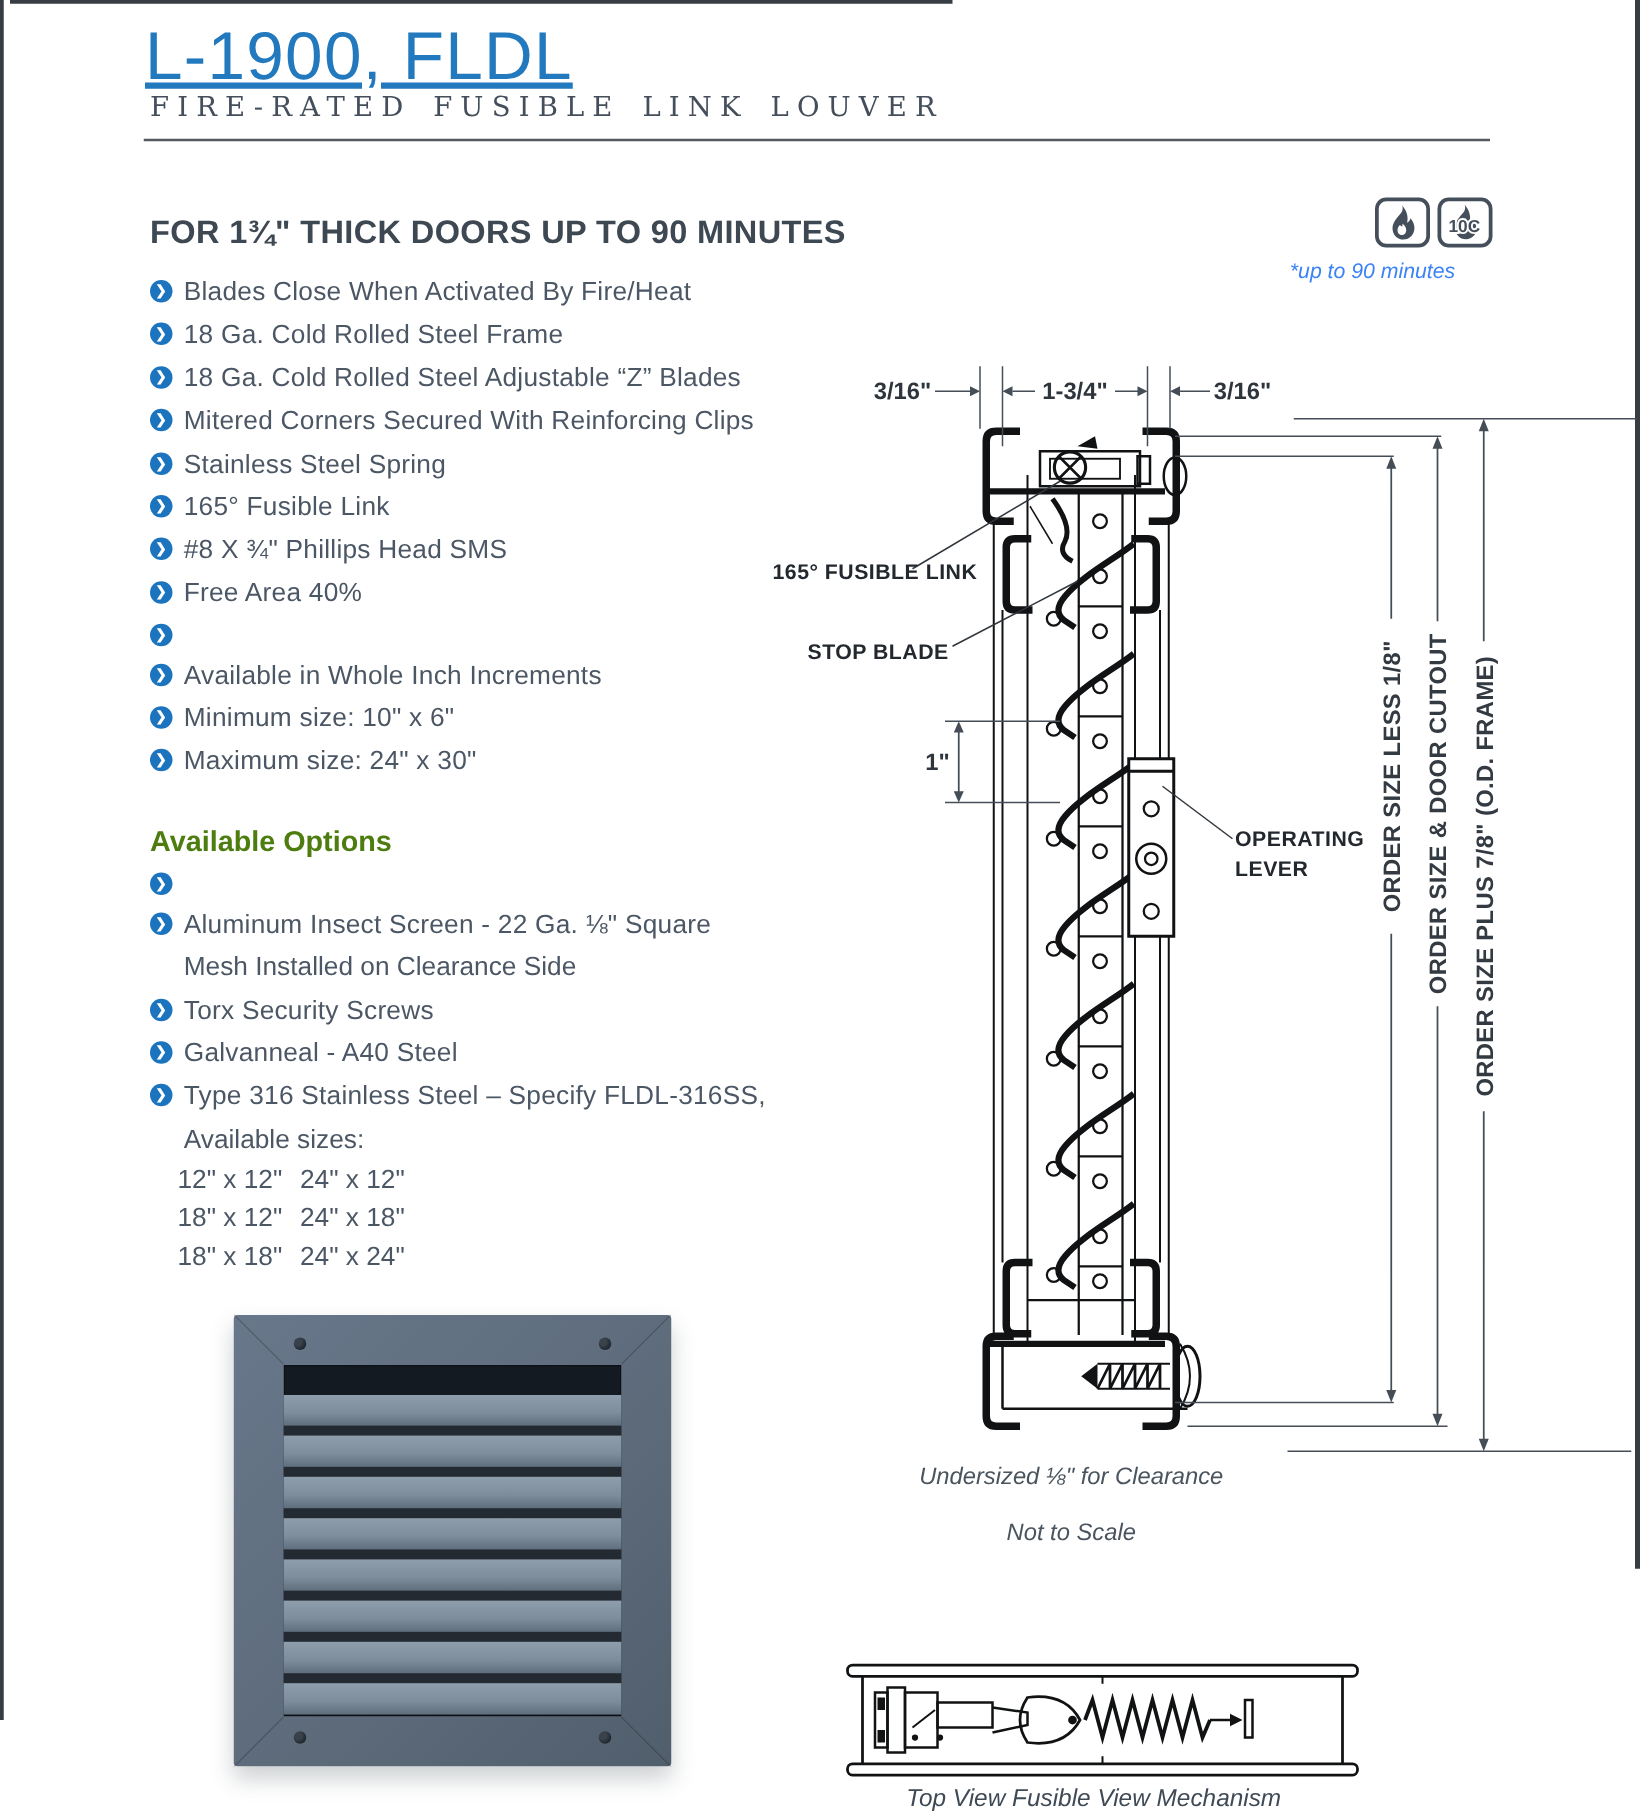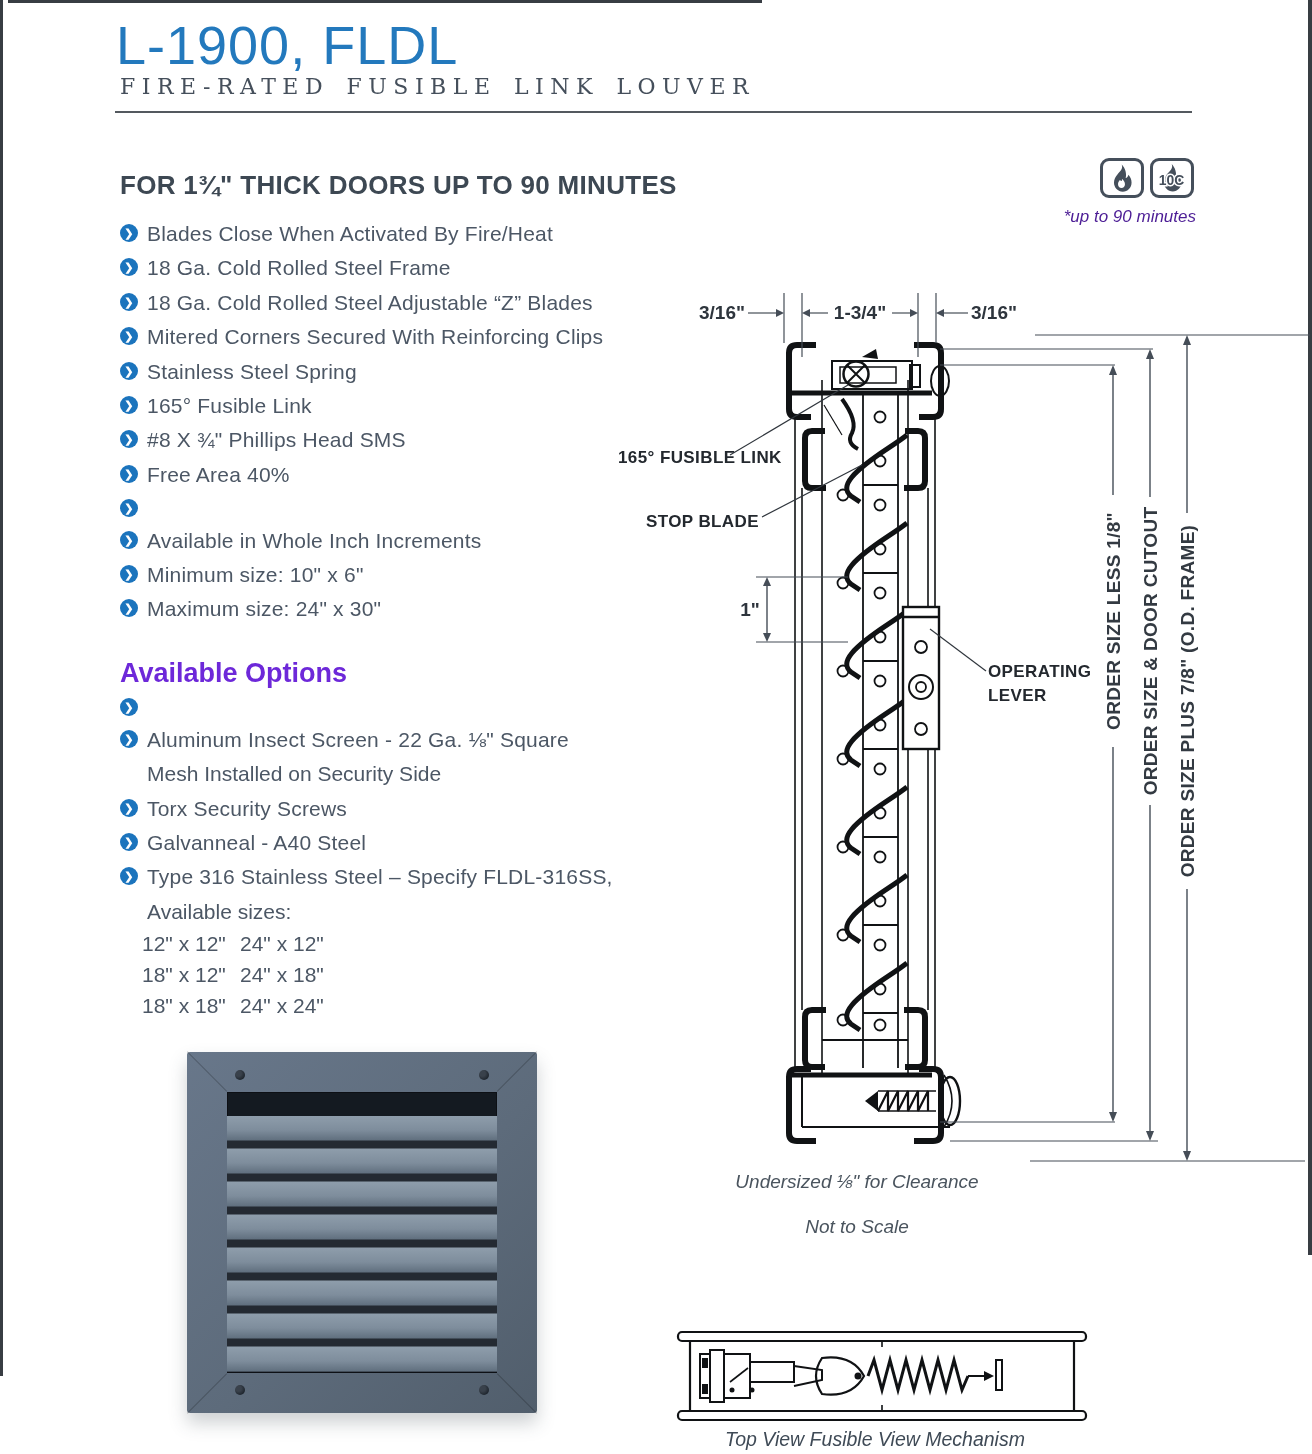--- a/index.html
+++ b/index.html
@@ -1,34 +1,34 @@
 <!DOCTYPE html>
 <html><head>
 <meta charset="utf-8">
 <style>
   html,body{margin:0;padding:0;background:#ffffff;}
   #page{position:relative;width:1312px;height:1454px;background:#fff;overflow:hidden;
         font-family:"Liberation Sans", sans-serif;}
   .abs{position:absolute;}
   
-  .product-code{left:116px;top:14px;font-size:54px;font-weight:300;color:#2379bd;letter-spacing:1px;}
+  .product-code{left:116px;top:14px;font-size:54px;font-weight:300;color:#2379bd;letter-spacing:1px;text-decoration:underline;}
   .product-name{left:120px;top:74px;font-size:22px;font-weight:400;letter-spacing:6.5px;word-spacing:4px;
                 color:#454f5b;font-family:"DejaVu Serif", serif;}
   .header-rule{left:115px;top:111px;width:1077px;height:2px;background:#54595f;}
   .main-heading{left:120px;top:170px;font-size:26px;font-weight:800;color:#3d4853;letter-spacing:.3px;}
-  .rating-note{left:1000px;top:207px;width:196px;text-align:right;font-size:17px;font-style:italic;color:#4c1d95;}
+  .rating-note{left:1000px;top:207px;width:196px;text-align:center;font-size:17px;font-style:italic;color:#3b82f6;}
   .badge{width:44px;height:40px;border:3.5px solid #454f5b;border-radius:9px;box-sizing:border-box;}
   
   .feature-list{left:120px;top:222px;width:560px;}
   .blist-item{display:flex;align-items:flex-start;line-height:23px;margin-bottom:11.4px;
               font-size:21px;color:#4c5765;letter-spacing:.2px;}
   .chev{flex:0 0 18px;width:18px;height:18px;border-radius:50%;background:#1b74bd;color:#fff;
         font-size:11px;font-weight:700;text-align:center;line-height:18px;margin:2px 9px 0 0;}
   .cont-line{padding-left:27px;line-height:23px;margin-bottom:11.4px;font-size:21px;color:#4c5765;}
-  .options-heading{line-height:23px;margin-bottom:11.4px;font-size:27px;font-weight:700;color:#6d28d9;}
+  .options-heading{line-height:23px;margin-bottom:11.4px;font-size:23px;font-weight:700;color:#4d7c0f;}
   .options-block{left:120px;top:662px;width:560px;}
   .size-row{padding-left:22px;line-height:20px;margin-bottom:11px;font-size:21px;color:#4c5765;}
   .size-c1{display:inline-block;width:98px;}
   
   .photo{left:187px;top:1052px;width:350px;height:361px;border-radius:3px;
          background:linear-gradient(135deg,#68778a 0%,#5d6b7b 55%,#515e6c 100%);
          box-shadow:0 10px 18px rgba(60,70,80,.25);}
   .photo-inner{position:absolute;left:40px;top:40px;right:40px;bottom:40px;background:#141a21;
                box-shadow:inset 0 0 0 1px rgba(0,0,0,.35);}
   .photo-blades{position:absolute;left:40px;top:64px;right:40px;bottom:41px;
@@ -123,21 +123,21 @@
 
   <div class="abs options-block">
     <div class="options-heading">Available Options</div>
     <div class="blist-item">
         <span class="chev">❯</span>
       </div>
     <div class="blist-item">
         <span class="chev">❯</span>
         <span>Aluminum Insect Screen - 22 Ga. ⅛" Square</span>
       </div>
-    <div class="cont-line">Mesh Installed on Security Side</div>
+    <div class="cont-line">Mesh Installed on Clearance Side</div>
     <div class="blist-item">
         <span class="chev">❯</span>
         <span>Torx Security Screws</span>
       </div>
     <div class="blist-item">
         <span class="chev">❯</span>
         <span>Galvanneal - A40 Steel</span>
       </div>
     <div class="blist-item">
         <span class="chev">❯</span>

